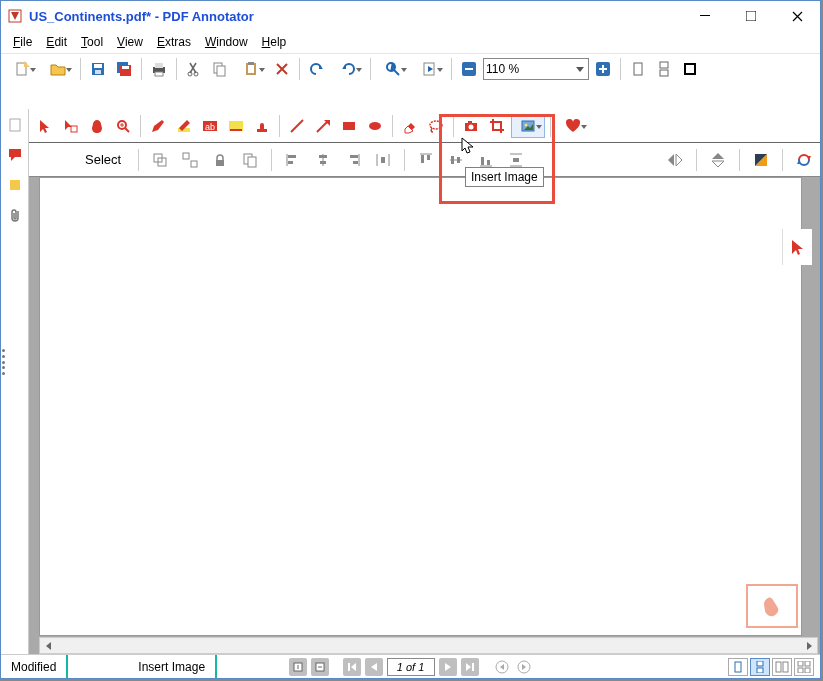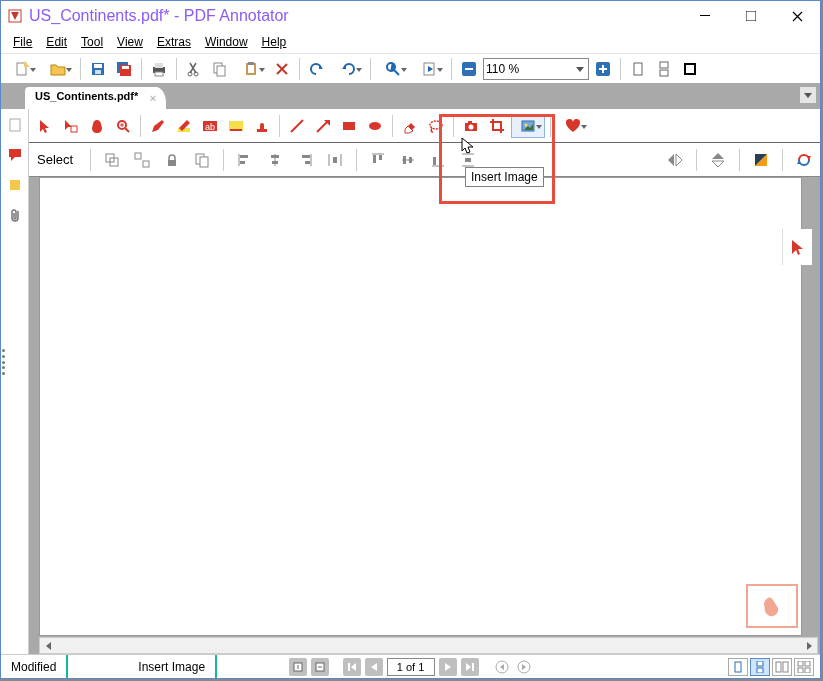--- a/index.html
+++ b/index.html
@@ -1,54 +1,54 @@
 <!DOCTYPE html>
 <html><head>
 <meta charset="utf-8">
 <style>
   * { box-sizing: border-box; margin: 0; padding: 0; }
   body { font-family: "Segoe UI", Tahoma, sans-serif; font-size: 12px; background: #888; width:823px; height:681px; overflow:hidden;}
   .window { width: 821px; height: 679px; background: #fff; border: 1px solid #5a8ac6; position: relative; margin:0;}
   .titlebar { height: 30px; display:flex; align-items:center; padding:0 0 0 6px; background:#fff;}
   .titlebar .logo { width:16px; height:16px; display:inline-flex; align-items:center; justify-content:center; margin-right:6px;}
-  .titlebar .title { font-size:16px; color:#8b5cf6; flex:1;}
+  .titlebar .title { font-size:13px; color:#1d4ed8; flex:1;font-weight:bold;}
   .winbtns { display:flex; height:100%;}
   .winbtn { width:46px; height:30px; display:flex; align-items:center; justify-content:center; }
-  .menubar { height:22px; display:flex; align-items:center; padding:0 6px; gap:2px;text-decoration:underline;}
+  .menubar { height:22px; display:flex; align-items:center; padding:0 6px; gap:2px;}
   .menuitem { padding:2px 6px; font-size:12px;}
   .underline { text-decoration: underline; text-decoration-skip-ink: none;}
   .toolbar1 { height:30px; background:#fff; border-top:1px solid #e5e5e5; display:flex; align-items:center; padding:2px 4px; gap:2px;}
   .tbtn { width:24px; height:24px; display:flex; align-items:center; justify-content:center; border:1px solid transparent;}
   .tbtn.dd{ width:34px; position:relative;}
   .tbtn .dd-arrow{ position:absolute; right:2px; top:10px; width:0;height:0;border-left:3px solid transparent;border-right:3px solid transparent;border-top:4px solid #666;}
   .sep { width:1px; height:22px; background:#ccc; margin:0 3px;}
   .zoom-select{ width:106px; height:22px; border:1px solid #888; font-size:12px; padding:9px 2px; display:flex; align-items:center; background:#fff; position:relative;}
   .zoom-select .dd-arrow{position:absolute;right:4px;top:8px;width:0;height:0;border-left:4px solid transparent;border-right:4px solid transparent;border-top:5px solid #555;}
   .tabstrip { height:26px; background:#a9a9a9; display:flex; align-items:flex-end; padding-left:24px; position:relative;}
   .tab { background:#fff; border-top-left-radius:4px; border-top-right-radius:10px 16px; height:22px; padding:3px 28px 0 10px; font-size:11px; font-weight:bold; position:relative; }
   .tab .x{position:absolute; right:10px; top:5px; font-size:11px; color:#bbb;}
   .tabstrip .drop{position:absolute;right:4px;top:4px;width:16px;height:16px;background:#e5e5e5;display:flex;align-items:center;justify-content:center;}
   .workarea { position:absolute; top:108px; bottom:24px; left:0; right:0; background:#b91c1c;}
   .leftrail{ position:absolute; left:0; top:0; bottom:0; width:28px; background:#fff; border-right:1px solid #ccc; display:flex; flex-direction:column; align-items:center; padding-top:4px; gap:6px;}
   .leftrail .railbtn{ width:24px; height:24px; display:flex; align-items:center; justify-content:center;}
   .maincol{ position:absolute; left:28px; right:0; top:0; bottom:0; display:flex; flex-direction:column;}
   .anntoolbar{ height:34px; background:#fff; border-bottom:1px solid #666; display:flex; align-items:center; padding:0 4px; gap:2px; position:relative;}
   .subtoolbar{ height:34px; background:#fff; border-bottom:1px solid #888; display:flex; align-items:center; padding:0 4px; gap:6px;}
-  .subtoolbar .label{ font-size:13px; padding:0 8px 0 4px;}
+  .subtoolbar .label{ font-size:13px; padding:0 8px 0 4px;margin-left:48px;}
   .page{ flex:1; background:#a9a9a9; position:relative;}
   .paper{ position:absolute; left:10px; top:0; right:18px; bottom:18px; background:#fff; border:1px solid #999;}
   .hscroll{position:absolute; left:10px; right:2px; bottom:0; height:17px; background:#f0f0f0; border:1px solid #ccc; display:flex;}
   .hscroll .arrow{width:17px;display:flex;align-items:center;justify-content:center;}
   .hscroll .track{flex:1;}
   .cornerbadge{ position:absolute; right:22px; bottom:26px; width:52px; height:44px; border:2px solid #f2a793; display:flex;align-items:center;justify-content:center; background:#fff;}
   .statusbar{ position:absolute; left:0; right:0; bottom:0; height:24px; background:#fff; border-top:1px solid #ccc; display:flex; align-items:center; font-size:12px;}
   .statusbar .cell{ padding:0 10px; border-right:2px solid #14b8a6; height:100%; display:flex;align-items:center;}
   .statusbar .center{ position:absolute; left:50%; transform:translateX(-50%); display:flex; align-items:center; gap:4px;}
   .navbtn{ width:18px;height:18px;background:#bfbfbf;border-radius:2px;display:flex;align-items:center;justify-content:center;}
-  .pagenum{ width:48px; height:18px; border:1px solid #888; font-size:11px; text-align:center;}
+  .pagenum{ width:48px; height:18px; border:1px solid #888; font-size:11px; text-align:center;font-style:italic;}
   .statusbar .right{ position:absolute; right:6px; display:flex; gap:2px;}
   .viewbtn{ width:20px;height:18px; border:1px solid #aaa; display:flex;align-items:center;justify-content:center;}
   .viewbtn.active{ background:#cde5ff; border-color:#5a8ac6;}
   .rightcursor{position:absolute; right:8px; top:120px; width:30px; height:36px; background:#fff; border-left:1px solid #ddd; display:flex;align-items:center;justify-content:center;}
   .highlight-box{ position:absolute; border:3px solid #e74c3c; pointer-events:none;}
   .tooltip{ position:absolute; background:#fff; border:1px solid #808080; padding:2px 5px; font-size:12px; white-space:nowrap; z-index:20;}
   svg{display:block;}
   .ico-red{fill:#d9362b;}
   .vresize{ position:absolute; left:0; top:240px; width:5px; height:26px; display:flex; flex-direction:column; justify-content:space-between; align-items:center;}
   .vresize span{width:3px;height:3px;background:#777;border-radius:50%;}
@@ -220,31 +220,20 @@
         </svg>
       </div>
     <div class="tbtn">
         <svg width="16" height="16">
           <rect x="2" y="2" width="12" height="12" fill="#000"></rect>
           <rect x="4" y="4" width="8" height="8" fill="#fff"></rect>
         </svg>
       </div>
   </div>
 
-  <div class="tabstrip">
-    <div class="tab">
-      <span>US_Continents.pdf*</span>
-      <span class="x">×</span>
-    </div>
-    <div class="drop">
-        <svg width="8" height="8">
-          <polygon points="0,2 8,2 4,7" fill="#555"></polygon>
-        </svg>
-      </div>
-  </div>
 
   <div class="workarea">
     <div class="leftrail">
       <div class="railbtn">
           <svg width="16" height="16">
             <rect x="3" y="2" width="10" height="12" fill="#fff" stroke="#aaa"></rect>
           </svg>
         </div>
       <div class="railbtn">
           <svg width="16" height="16">

